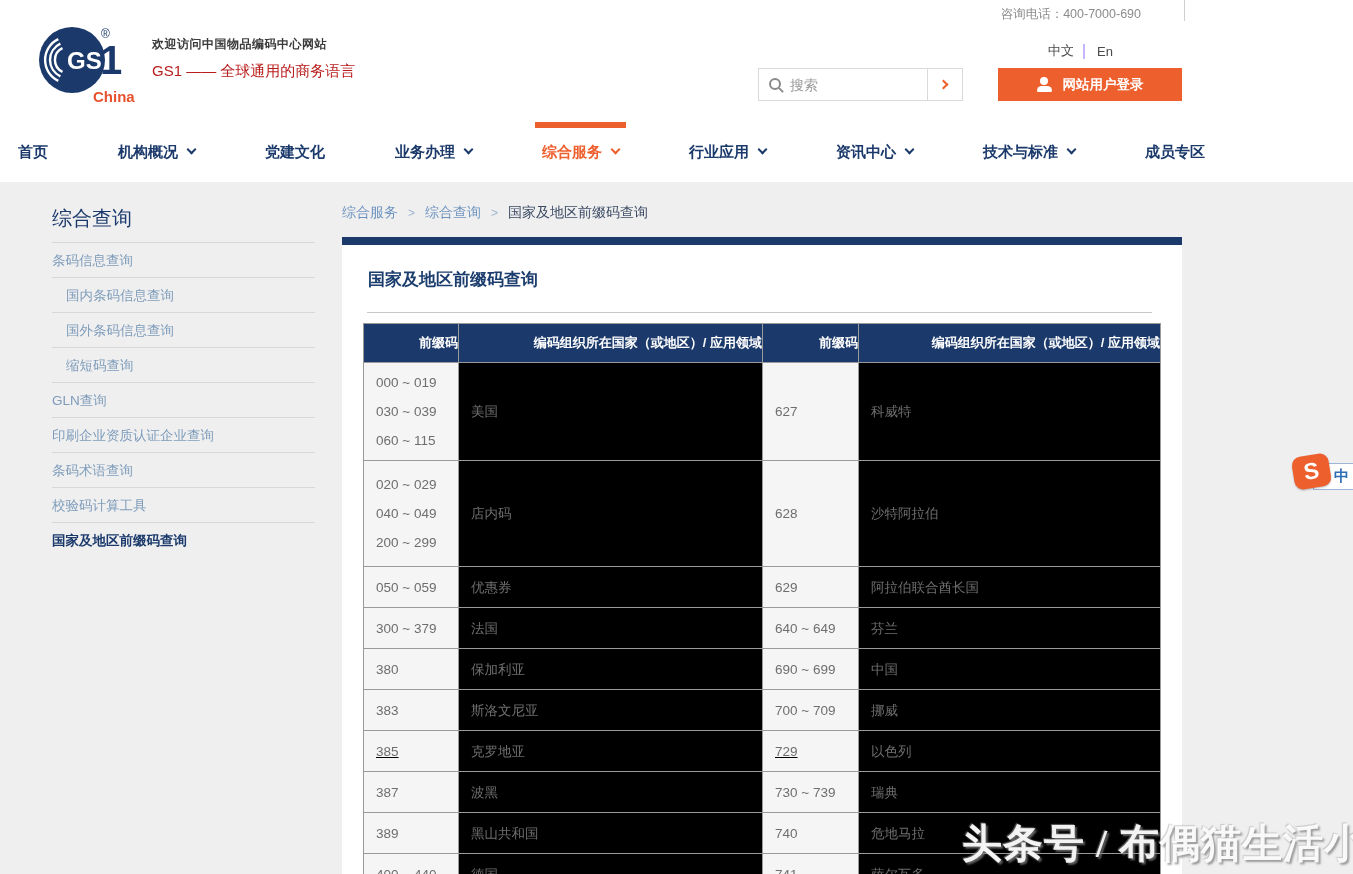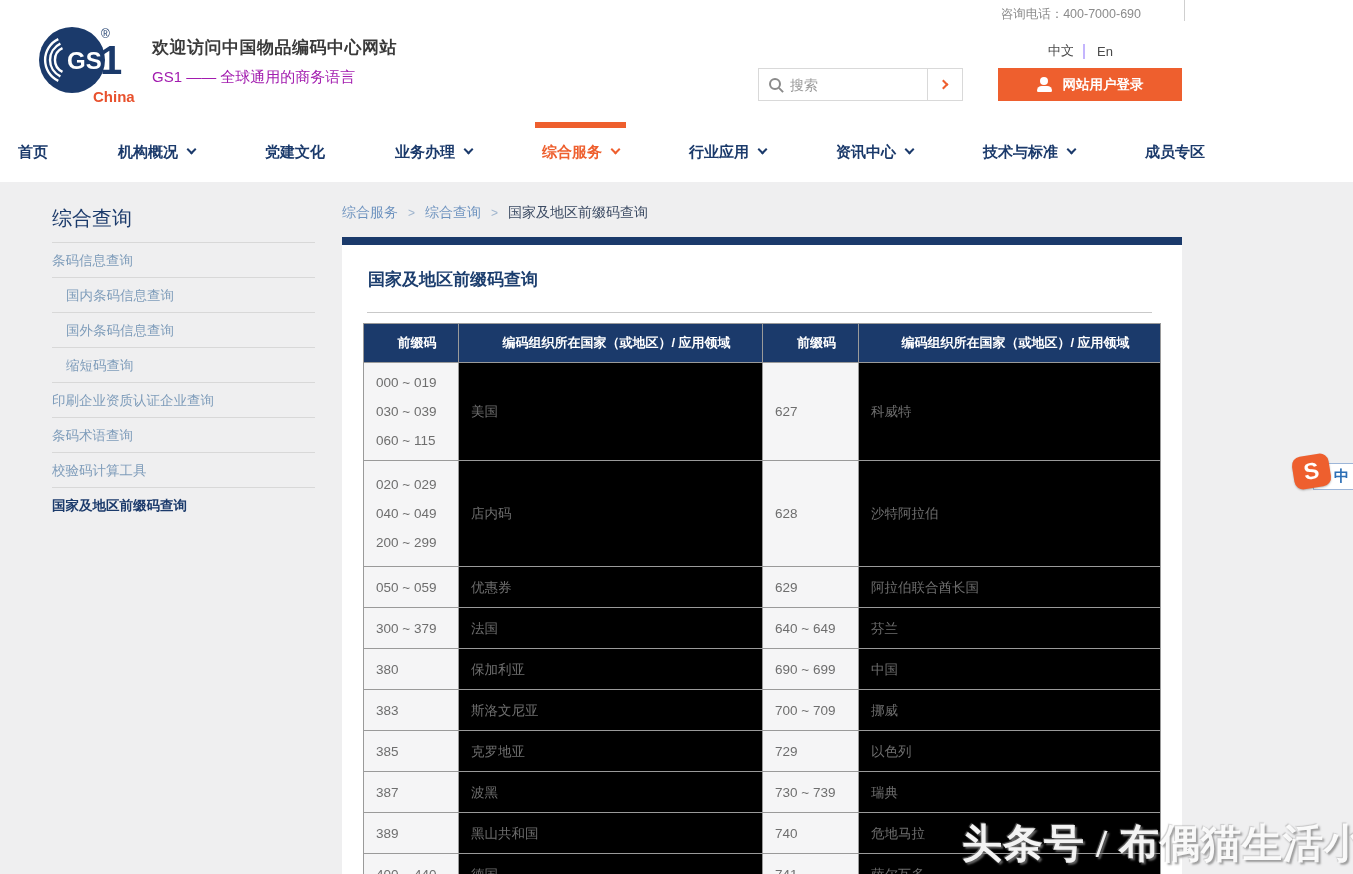--- a/index.html
+++ b/index.html
@@ -8,22 +8,22 @@
     position:relative;
     font-family:"Liberation Sans","DejaVu Sans",sans-serif;
     background:#efeff0;
   }
   
   .site-header { position:absolute; top:0; left:0; width:100%; height:122px; background:#ffffff; z-index:2; }
   .phone { position:absolute; top:6px; right:212px; font-size:12.5px; color:#8b8b8b; }
   .top-divider { position:absolute; top:0; right:168px; width:1px; height:21px; background:#cfcfcf; }
   .logo { position:absolute; left:38px; top:22px; width:106px; height:84px; }
   .welcome { position:absolute; left:152px; top:36px; }
-  .welcome-title { font-size:17px; font-weight:bold; color:#3a3a3a; letter-spacing:0.5px; }
-  .welcome-sub { font-size:15px; color:#a21caf; margin-top:9px; }
+  .welcome-title { font-size:12px; font-weight:bold; color:#3a3a3a; letter-spacing:0.5px; }
+  .welcome-sub { font-size:15px; color:#b91c1c; margin-top:9px; }
   .lang { position:absolute; top:42px; right:240px; font-size:13px; color:#4a4a4a; display:flex; align-items:center; }
   .lang-zh { cursor:pointer; }
   .lang-en { cursor:pointer; border-left:2px solid #c4b5fd; padding-left:12px; margin-left:9px; color:#4a4a4a; }
   .search-box { position:absolute; left:758px; top:68px; width:205px; height:33px; border:1px solid #d9d9d9; background:#fff; display:flex; align-items:center; }
   .magnifier { width:14px; height:14px; position:relative; margin:0 7px 0 10px; flex:none; }
   .magnifier::before { content:""; position:absolute; width:8px; height:8px; border:2px solid #8a8a8a; border-radius:50%; left:0; top:0; }
   .magnifier::after { content:""; position:absolute; width:6px; height:2px; background:#8a8a8a; transform:rotate(45deg); left:9px; top:11px; }
   .search-input { flex:1; border:none; outline:none; font-size:14px; color:#444; min-width:0; background:transparent; }
   .search-input::placeholder { color:#9a9a9a; }
   .search-submit { width:35px; height:100%; border-left:1px solid #d9d9d9; display:flex; align-items:center; justify-content:center; cursor:pointer; background:#fff; }
@@ -47,21 +47,21 @@
   .sb-active { color:#1b3a6b; font-weight:bold; border-bottom:none; }
   .breadcrumb { position:absolute; left:342px; top:22px; font-size:14px; white-space:nowrap; }
   .bc-link { color:#6e93bf; cursor:pointer; }
   .bc-sep { color:#9eb4cd; margin:0 10px; font-size:12px; }
   .bc-current { color:#3c4b63; }
   .panel { position:absolute; left:342px; top:55px; width:840px; height:720px; background:#fff; }
   .panel-topbar { height:8px; background:#1b3a6b; }
   .panel-title { margin:23px 0 0 26px; font-size:17px; color:#1c3e6e; }
   .panel-hr { margin:21px 0 0 25px; width:785px; border:none; border-top:1px solid #c9c9c9; }
   .gs-table { margin:10px 0 0 21px; border-collapse:collapse; table-layout:fixed; width:797px; }
-  .gs-table th { background:#1b3a6b; color:#fff; font-size:13px; font-weight:bold; text-align:center; padding-left:12px; height:39px; border:1px solid #9a9a9a; white-space:nowrap; overflow:hidden; }
+  .gs-table th { background:#1b3a6b; color:#fff; font-size:13px; font-weight:bold; text-align:right; padding-left:12px; height:39px; border:1px solid #9a9a9a; white-space:nowrap; overflow:hidden; }
   .gs-table td { border:1px solid #9a9a9a; font-size:13.5px; color:#6e6e6e; padding-left:12px; vertical-align:middle; background:#000000; }
   .gs-table td.prefix { background:#f5f5f6; }
   .cell-line { line-height:29px; }
   
   .float-widget { position:absolute; right:0; top:455px; width:60px; height:42px; z-index:5; }
   .widget-pill { position:absolute; right:0; top:8px; width:40px; height:27px; background:#fff; border:1px solid #9db6d8; border-right:none; display:flex; align-items:center; padding-left:20px; color:#2d6fb5; font-weight:bold; font-size:15px; }
   .s-badge { position:absolute; left:0; top:0; width:37px; height:33px; background:#ee5f2e; border-radius:9px; transform:rotate(-9deg); color:#fff; font-weight:bold; font-size:23px; display:flex; align-items:center; justify-content:center; box-shadow:0 1px 2px rgba(0,0,0,0.25); }
   
   .watermark { position:absolute; left:962px; top:816px; z-index:10; font-family:"Liberation Serif","DejaVu Serif",serif; font-weight:bold; font-size:40px; letter-spacing:1px; white-space:nowrap; color:rgba(255,255,255,0.92);
     text-shadow:2px 2px 2px rgba(130,130,130,0.75), -1px -1px 1px rgba(165,165,165,0.55); pointer-events:none; }
@@ -149,20 +149,21 @@
 
 <div class="content">
 
   <aside class="sidebar">
     <div class="sb-title">综合查询</div>
     <div>
         <div class="sb-item">条码信息查询</div>
         <div class="sb-item sb-indent">国内条码信息查询</div>
         <div class="sb-item sb-indent">国外条码信息查询</div>
         <div class="sb-item sb-indent">缩短码查询</div>
+        <div class="sb-item">GLN查询</div>
         <div class="sb-item">印刷企业资质认证企业查询</div>
         <div class="sb-item">条码术语查询</div>
         <div class="sb-item">校验码计算工具</div>
         <div class="sb-item sb-active">国家及地区前缀码查询</div>
       </div>
   </aside>
 
   <div class="breadcrumb"><span class="bc-link">综合服务</span><span class="bc-sep">&gt;</span><span class="bc-link">综合查询</span><span class="bc-sep">&gt;</span><span class="bc-current">国家及地区前缀码查询</span></div>
 
   <section class="panel">
@@ -266,21 +267,21 @@
             <td>
               <div class="cell-line">斯洛文尼亚</div>
             </td>
             <td class="prefix">
               <div class="cell-line">700 ~ 709</div>
             </td>
             <td>
               <div class="cell-line">挪威</div>
             </td>
           </tr>
-          <tr style="height: 41px;">
+          <tr style="height: 41px; text-decoration: underline;">
             <td class="prefix">
               <div class="cell-line">385</div>
             </td>
             <td>
               <div class="cell-line">克罗地亚</div>
             </td>
             <td class="prefix">
               <div class="cell-line">729</div>
             </td>
             <td>

